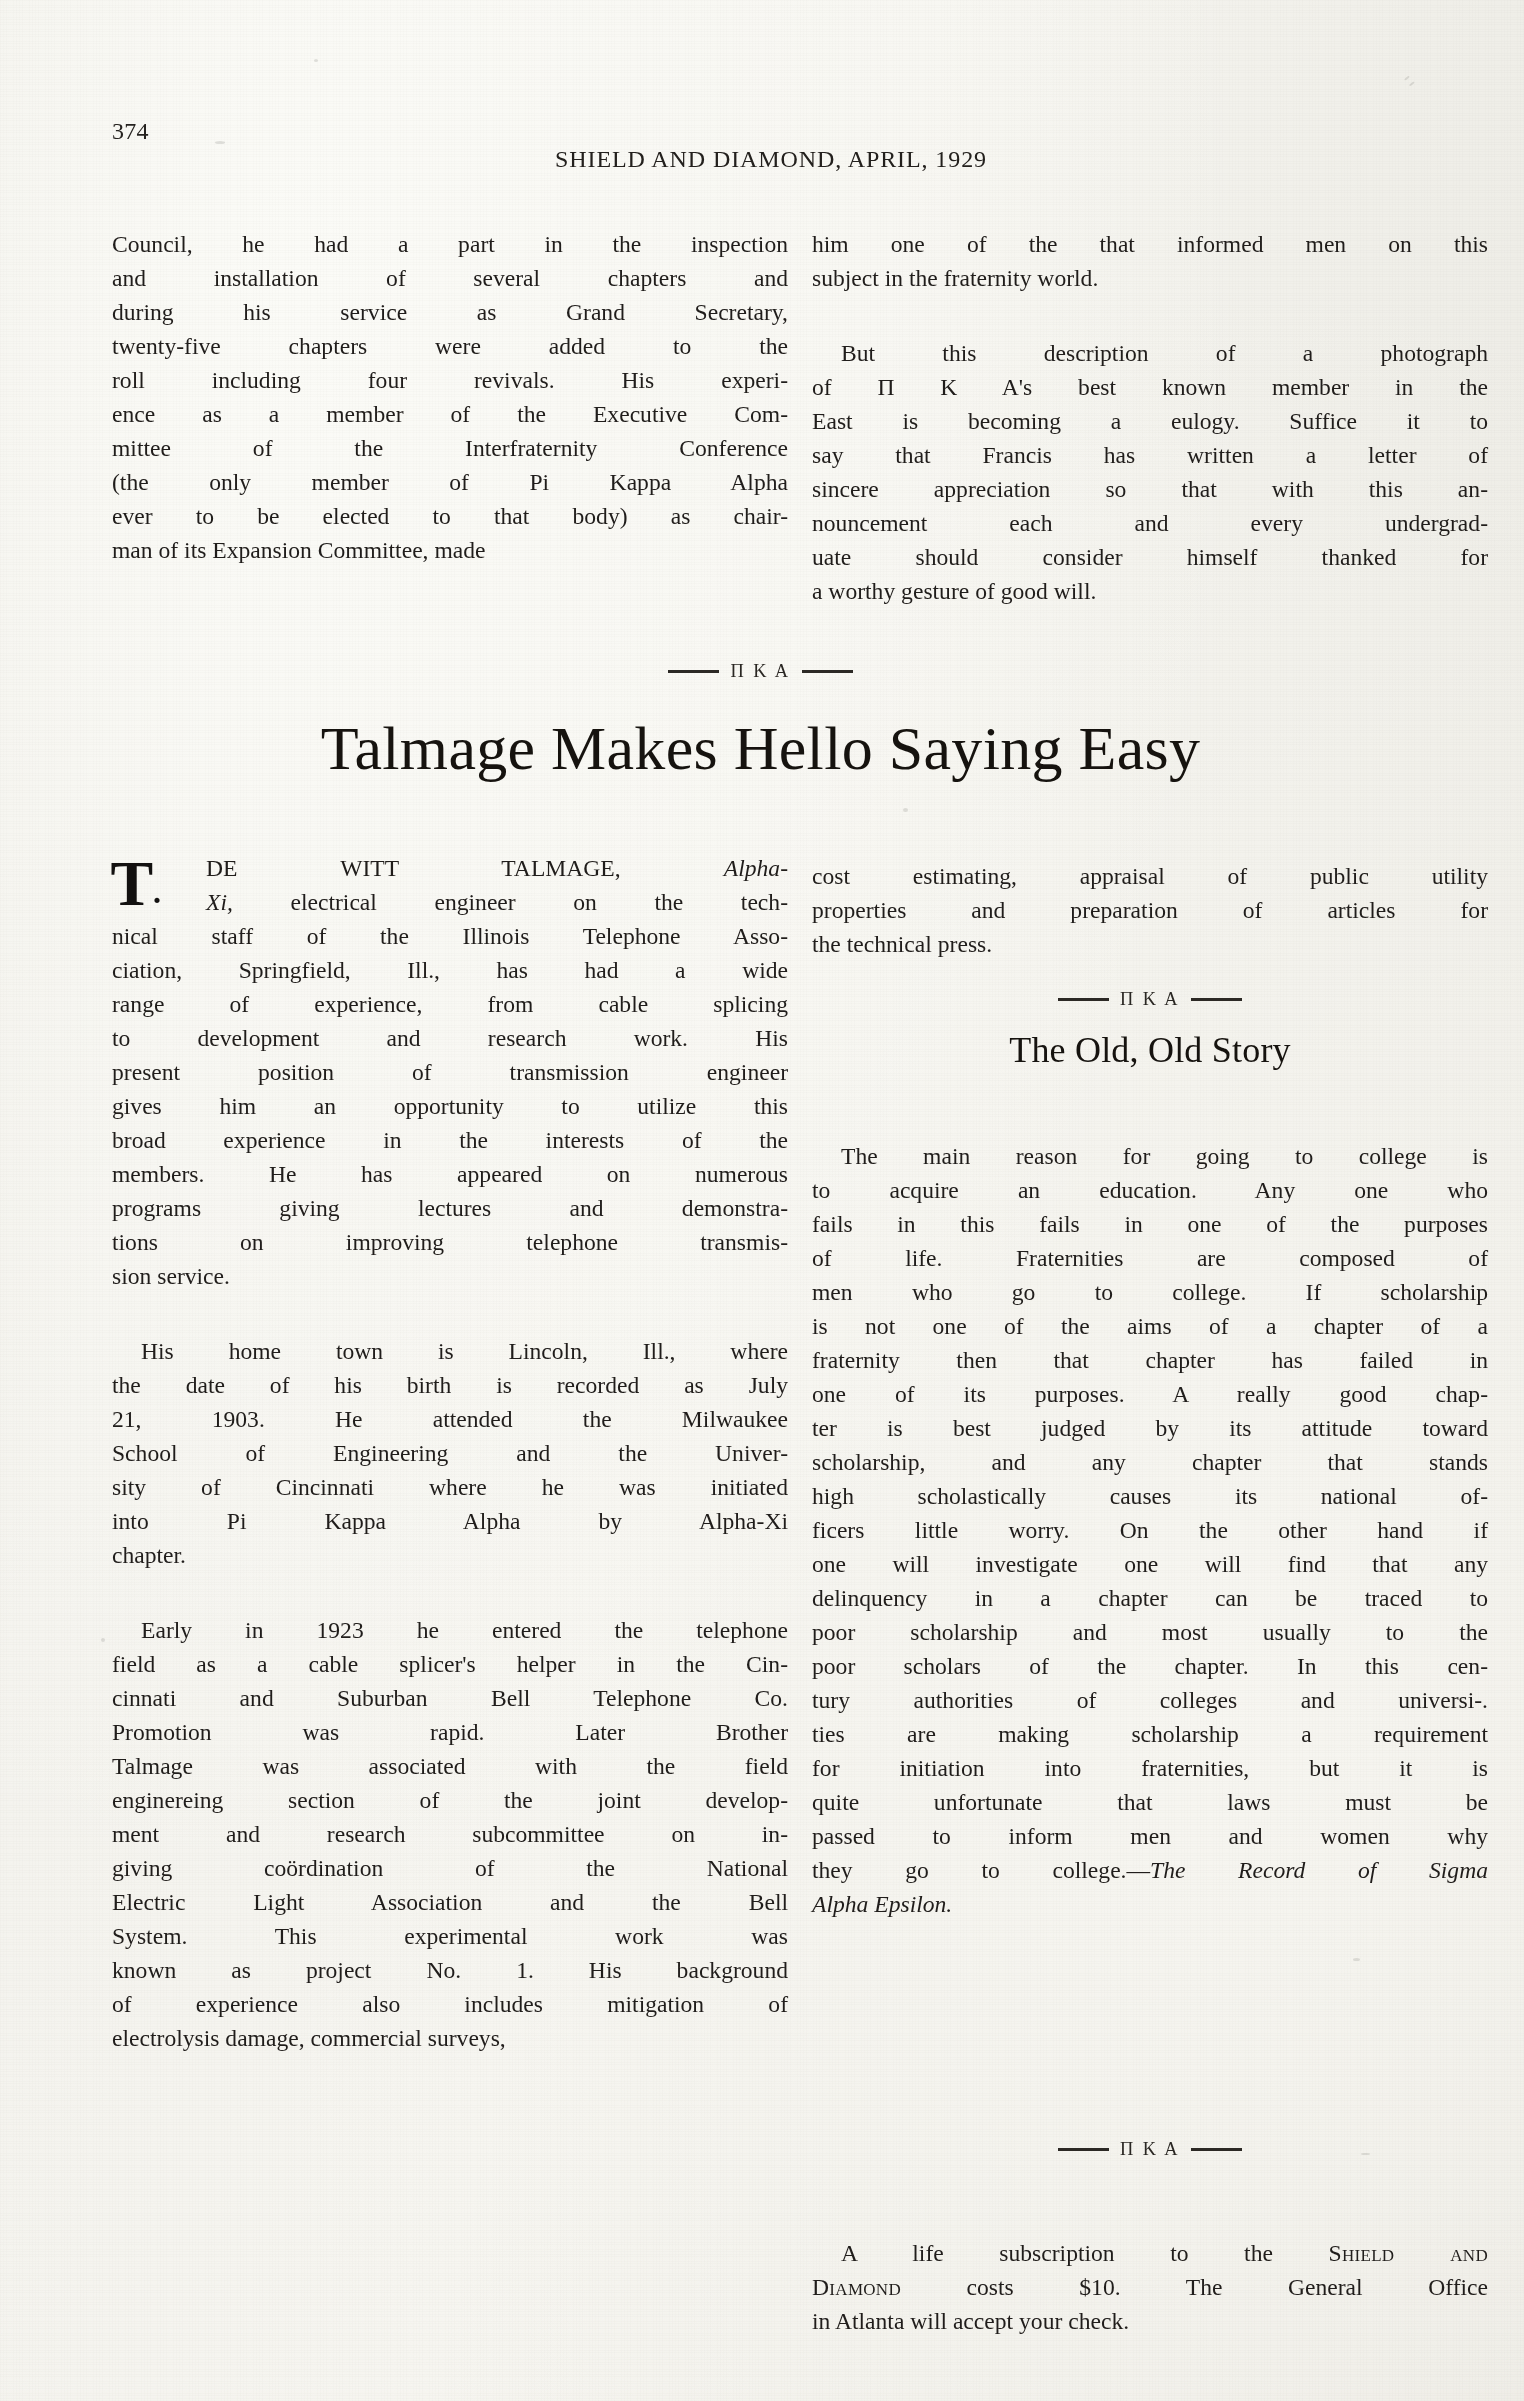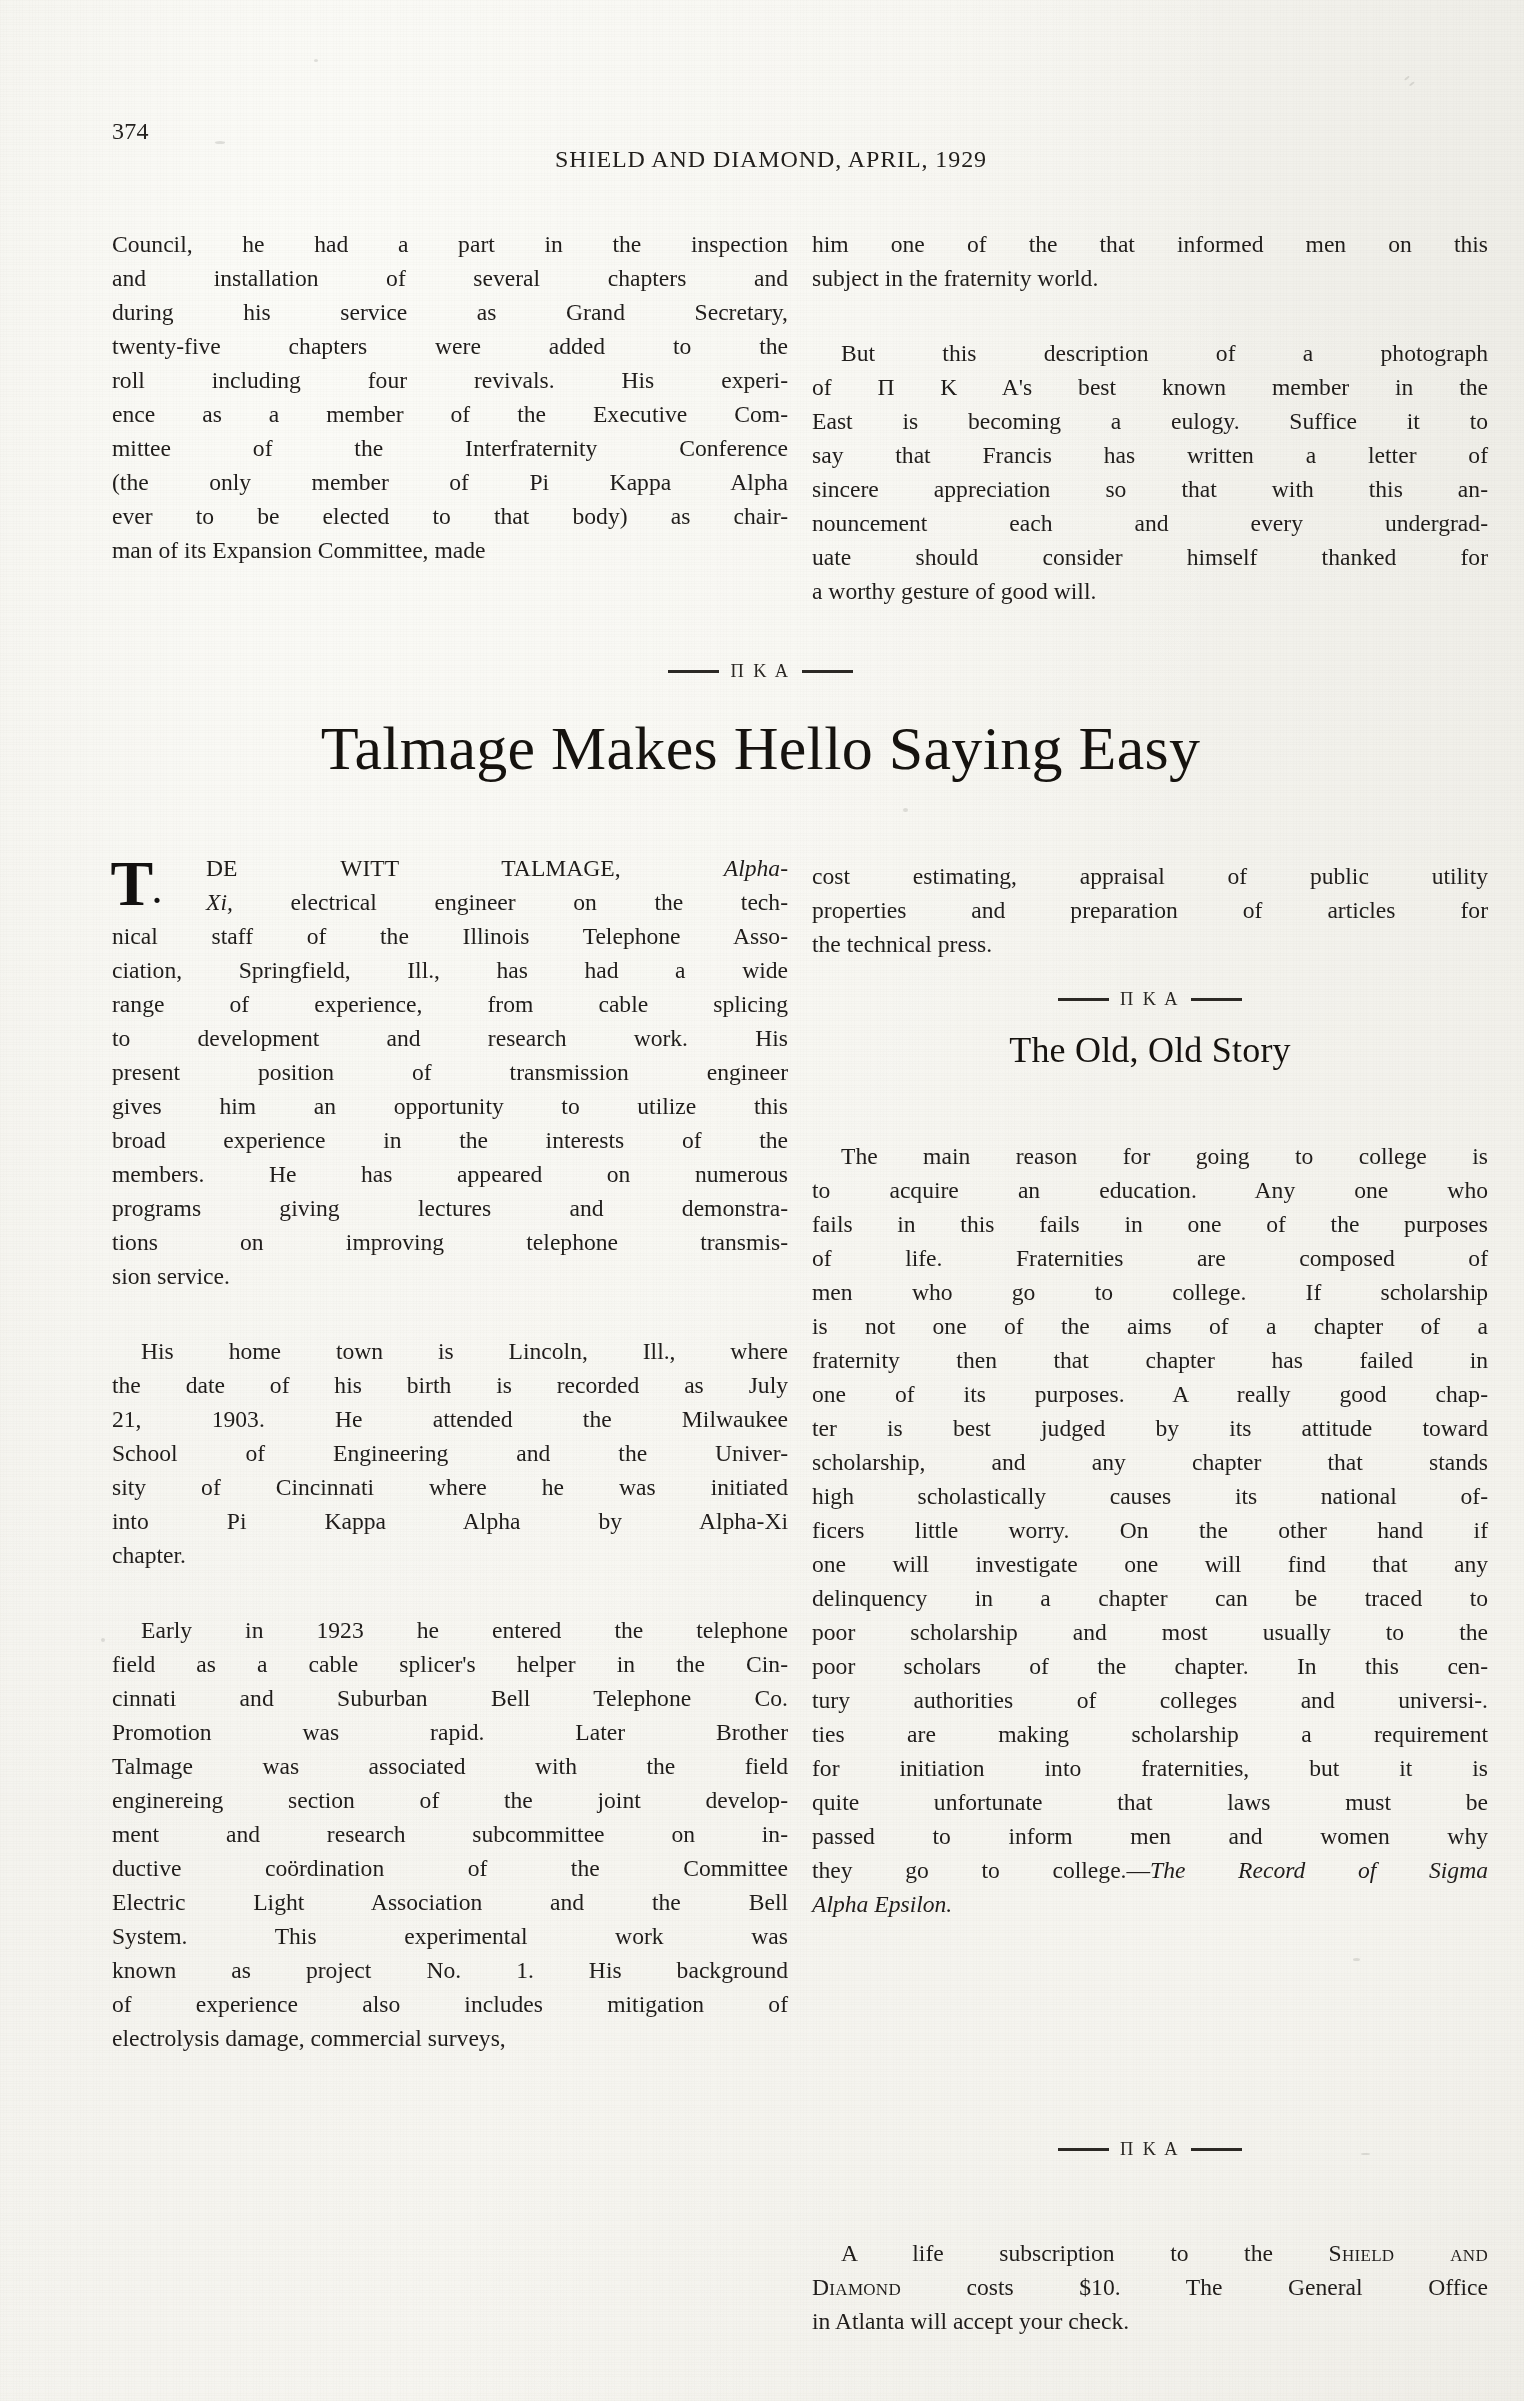--- a/index.html
+++ b/index.html
@@ -264,21 +264,21 @@
       <span class="ln last">chapter.</span>
     </p>
     <p class="noindent">
       <span class="ln ind">Early in 1923 he entered the telephone</span>
       <span class="ln">field as a cable splicer's helper in the Cin-</span>
       <span class="ln">cinnati and Suburban Bell Telephone Co.</span>
       <span class="ln">Promotion was rapid.  Later Brother</span>
       <span class="ln">Talmage was associated with the field</span>
       <span class="ln">enginereing section of the joint develop-</span>
       <span class="ln">ment and research subcommittee on in-</span>
-      <span class="ln">ductive coördination of the Committee</span>
+      <span class="ln">giving coördination of the National</span>
       <span class="ln">Electric Light Association and the Bell</span>
       <span class="ln">System.  This experimental work was</span>
       <span class="ln">known as project No. 1.  His background</span>
       <span class="ln">of experience also includes mitigation of</span>
       <span class="ln last">electrolysis damage, commercial surveys,</span>
     </p>
   </div>
 
   <div class="col col-right sec-mid-right">
     <p class="noindent">

